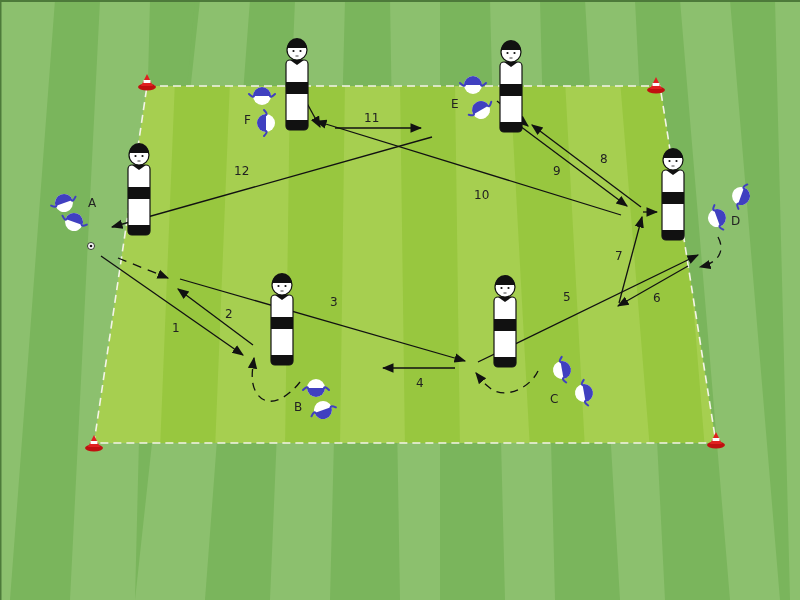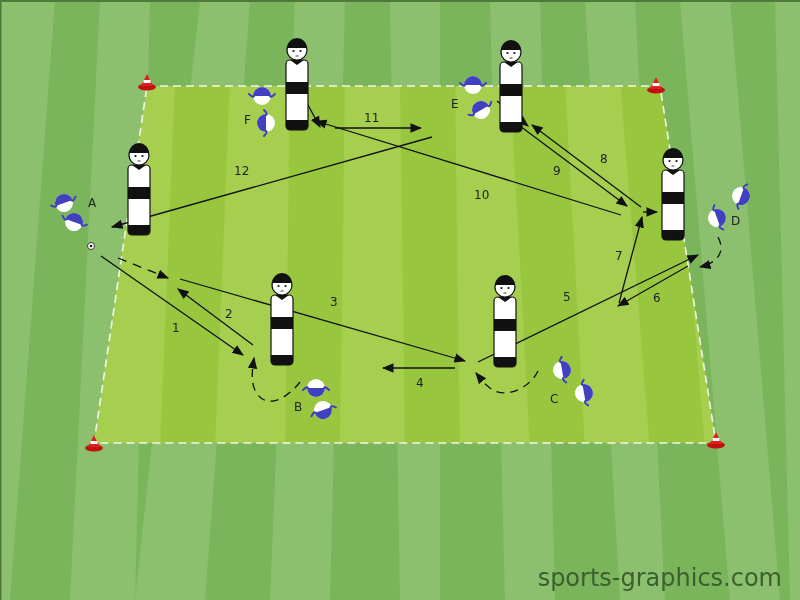--- a/index.html
+++ b/index.html
@@ -164,14 +164,13 @@
     <text class="letter" x="451" y="108">E</text>
     <text class="letter" x="244" y="124">F</text>
   </g>
 
   <g transform="translate(91,246)">
     <circle r="3.5" fill="#fff" stroke="#111" stroke-width="0.8"></circle>
     <circle r="1.3" fill="#111"></circle>
   </g>
 </svg>
 
-<div class="wm">sports-graphics.com</div>
 </div>
 
 </body></html>

